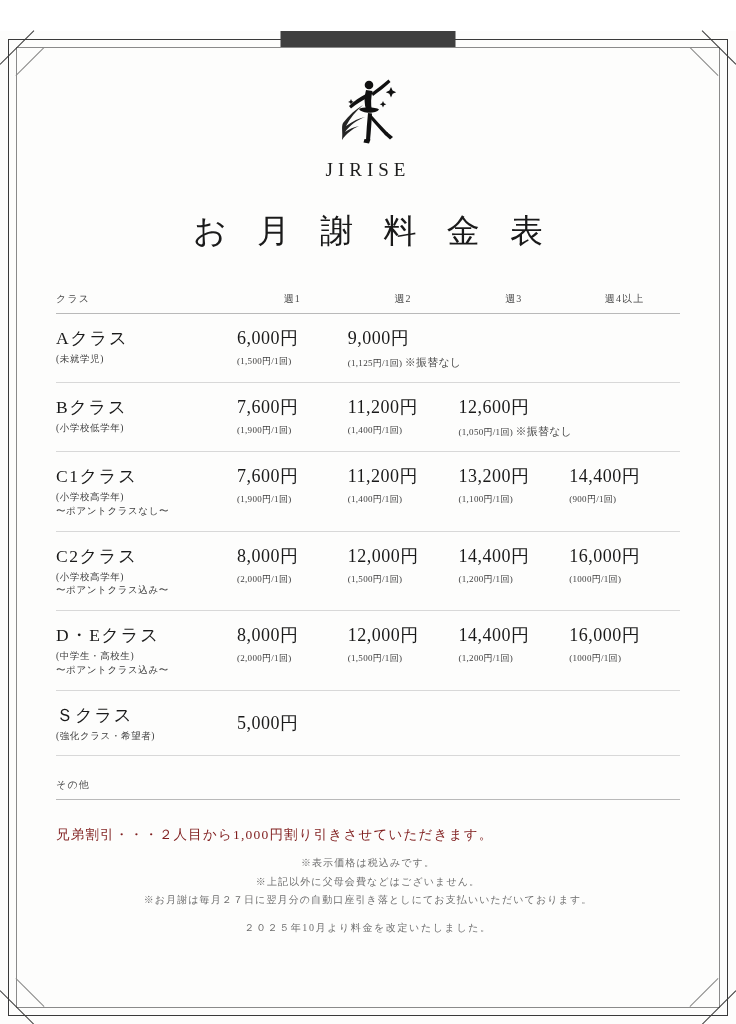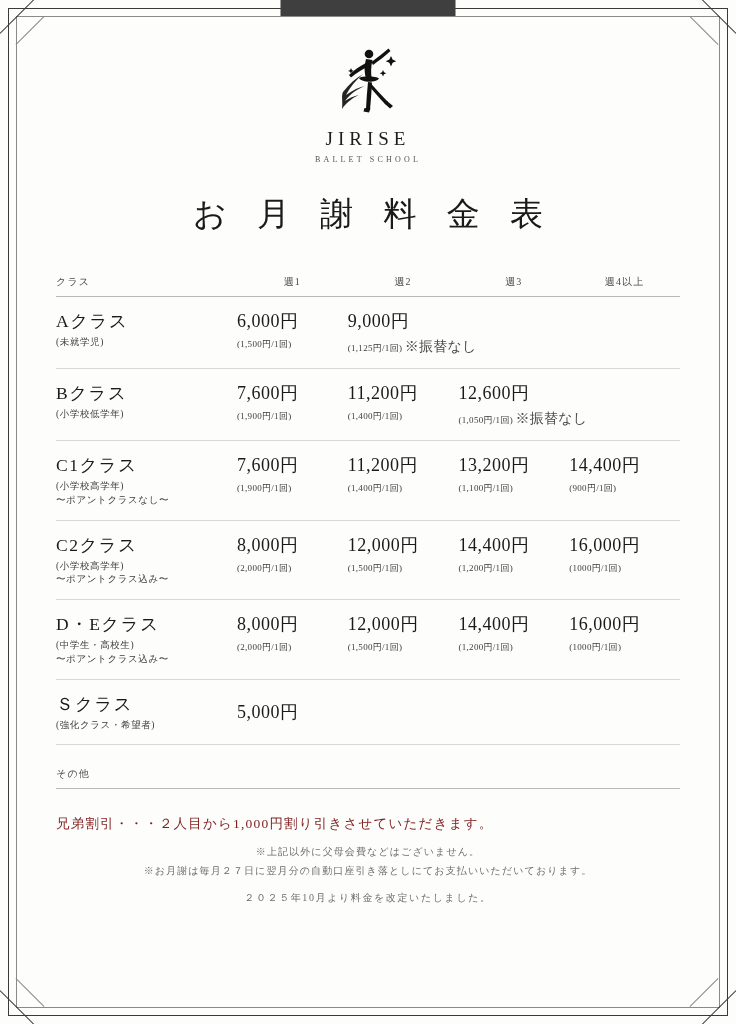--- a/index.html
+++ b/index.html
@@ -14,20 +14,21 @@
     color: #2b2b2b;
     position: relative;
     overflow: hidden;
   }
 
   
   .page {
     position: absolute;
     inset: 0;
     background: #fdfdfc;
+    margin-top: 31px;
   }
   .frame-outer {
     position: absolute;
     left: 8px; top: 8px; right: 8px; bottom: 8px;
     border: 1px solid #3a3a3a;
   }
   .frame-inner {
     position: absolute;
     left: 16px; top: 16px; right: 16px; bottom: 16px;
     border: 1px solid #8a8a8a;
@@ -181,21 +182,21 @@
     white-space: nowrap;
   }
   .price-sub {
     font-size: 9px;
     color: #3d3d3d;
     margin-top: 5px;
     letter-spacing: 0.3px;
     white-space: nowrap;
   }
   .price-note {
-    font-size: 14px;
+    font-size: 11px;
     color: #4a4a4a;
     letter-spacing: 0.2px;
   }
 
   
   .other-head {
     font-size: 10px;
     color: #4a4a4a;
     letter-spacing: 1.2px;
     padding: 0 0 7px 0;
@@ -293,21 +294,20 @@
           <path d="M39.5 68 L45.5 68.5 L44 72.5 L38.5 71.5 Z"></path>
 
           <path d="M18 52 C24 44, 31 38, 38 34 C31 40, 25 47, 21 55 C28 50, 34 47, 40 46 C32 49, 25 54, 20 61 C24 58, 29 56, 34 55 C27 58, 21 63, 17 69 C18 61, 16 56, 18 52 Z" opacity="0.92"></path>
 
           <path d="M66 16 l1.6 3.6 3.6 1.6 -3.6 1.6 -1.6 3.6 -1.6 -3.6 -3.6 -1.6 3.6 -1.6 Z"></path>
           <path d="M58 30 l1 2.3 2.3 1 -2.3 1 -1 2.3 -1 -2.3 -2.3 -1 2.3 -1 Z"></path>
           <path d="M26 28 l0.9 2 2 0.9 -2 0.9 -0.9 2 -0.9 -2 -2 -0.9 2 -0.9 Z"></path>
         </g>
       </svg>
       <div class="brand">JIRISE</div>
-      <div class="brand-sub">BALLET SCHOOL</div>
     </div>
 
     <div class="doc-title">お 月 謝 料 金 表</div>
 
     <table class="fee">
       <colgroup>
         <col class="c-class">
           <col class="c-w">
           <col class="c-w">
           <col class="c-w">
@@ -458,19 +458,20 @@
           <td></td>
         </tr>
       </tbody>
     </table>
 
     <div class="other-head">その他</div>
 
     <div class="discount">兄弟割引・・・２人目から1,000円割り引きさせていただきます。</div>
 
     <div class="notes">
+      <div>※表示価格は税込みです。</div>
       <div>※上記以外に父母会費などはございません。</div>
       <div>※お月謝は毎月２７日に翌月分の自動口座引き落としにてお支払いいただいております。</div>
       <div class="revision">２０２５年10月より料金を改定いたしました。</div>
     </div>
 
   </div>
 </div>
 
 </body></html>

